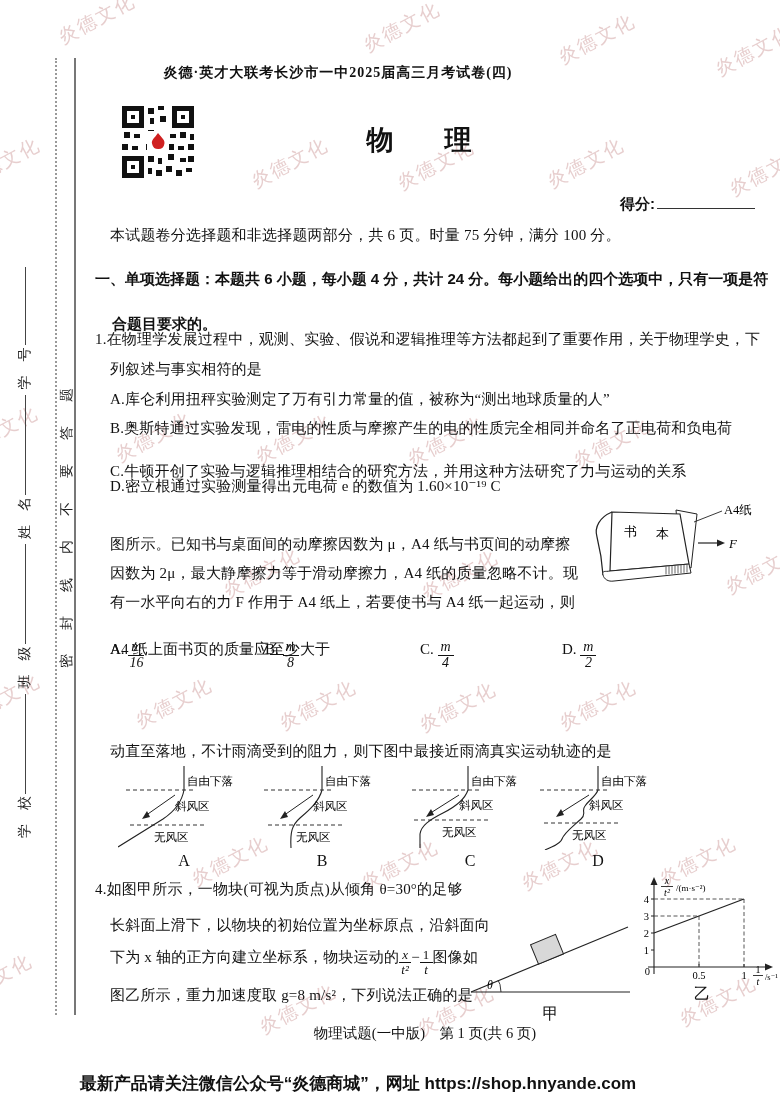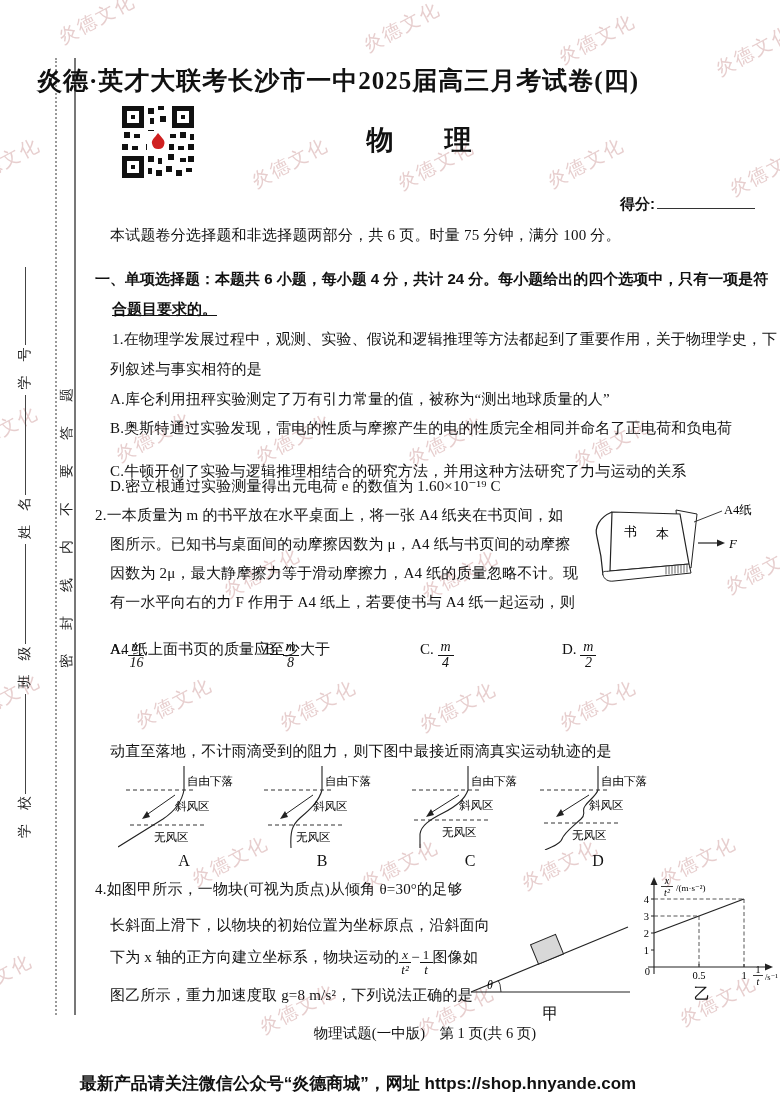--- a/index.html
+++ b/index.html
@@ -10,21 +10,21 @@
   .vline-dotted{position:absolute;left:55px;top:58px;height:957px;border-left:2px dotted #999;z-index:1;}
   .vline-solid{position:absolute;left:74px;top:58px;height:957px;border-left:2px solid #777;z-index:1;}
   .fields{position:absolute;left:16px;top:838px;transform:rotate(-90deg);transform-origin:0 0;
           white-space:nowrap;font-size:14px;color:#222;z-index:2;}
   .fields .blank{display:inline-block;width:100px;height:2px;border-bottom:1px solid #444;margin:0 2px 3px 2px;}
   .fields .blank.short{width:78px;}
   .seal{position:absolute;left:58px;top:668px;transform:rotate(-90deg);transform-origin:0 0;
         white-space:nowrap;font-size:14px;letter-spacing:24px;color:#222;z-index:2;}
   .line{position:absolute;white-space:nowrap;font-size:15px;letter-spacing:0.2px;z-index:3;}
   .hd{font-family:"Liberation Sans","DejaVu Sans",sans-serif;font-weight:700;letter-spacing:0;}
-  .title{position:absolute;top:64px;left:0;width:676px;text-align:center;font-size:25px;font-weight:700;
+  .title{position:absolute;top:64px;left:0;width:676px;text-align:center;font-size:14px;font-weight:700;
          letter-spacing:1px;z-index:3;}
   .subject{position:absolute;top:122px;left:95px;width:660px;text-align:center;font-size:27px;font-weight:700;
            letter-spacing:12px;font-family:"Liberation Sans","DejaVu Sans",sans-serif;z-index:3;}
   .score{position:absolute;top:195px;left:620px;font-size:15px;font-weight:700;
          font-family:"Liberation Sans","DejaVu Sans",sans-serif;z-index:3;}
   .score .score-blank{display:inline-block;width:98px;height:2px;border-bottom:1px solid #333;margin-left:2px;}
   .frac{display:inline-block;text-align:center;vertical-align:-12px;line-height:1.05;font-size:13px;z-index:3;}
   .frac .n{display:block;border-bottom:1px solid #111;padding:0 3px;}
   .frac .d{display:block;font-style:italic;}
   .it{font-style:italic;}
@@ -138,30 +138,29 @@
 
   <div class="subject">物　理</div>
 
   <div class="score">
     <span>得分:</span><span class="score-blank"></span>
   </div>
 
   <div class="line" style="top:226px;left:110px;">本试题卷分选择题和非选择题两部分，共 6 页。时量 75 分钟，满分 100 分。</div>
 
   <div class="line hd" style="top:270px;left:95px;">一、单项选择题：本题共 6 小题，每小题 4 分，共计 24 分。每小题给出的四个选项中，只有一项是符</div>
-  <div class="line hd" style="top:300px;left:112px;text-decoration:underline;">合题目要求的。</div>
-
-  <div class="line" style="top:330px;left:112px;">1.在物理学发展过程中，观测、实验、假说和逻辑推理等方法都起到了重要作用，关于物理学史，下</div>
+  <div class="line hd" style="top:315px;left:112px;">合题目要求的。</div>
+
+  <div class="line" style="top:330px;left:95px;">1.在物理学发展过程中，观测、实验、假说和逻辑推理等方法都起到了重要作用，关于物理学史，下</div>
   <div class="line" style="top:360px;left:110px;">列叙述与事实相符的是</div>
   <div class="line" style="top:390px;left:110px;">A.库仑利用扭秤实验测定了万有引力常量的值，被称为“测出地球质量的人”</div>
   <div class="line" style="top:419px;left:110px;">B.奥斯特通过实验发现，雷电的性质与摩擦产生的电的性质完全相同并命名了正电荷和负电荷</div>
   <div class="line" style="top:462px;left:110px;">C.牛顿开创了实验与逻辑推理相结合的研究方法，并用这种方法研究了力与运动的关系</div>
   <div class="line" style="top:477px;left:110px;">D.密立根通过实验测量得出元电荷 e 的数值为 1.60×10⁻¹⁹ C</div>
 
-  <div class="line" style="top:506px;left:95px;">2.一本质量为 m 的书平放在水平桌面上，将一张 A4 纸夹在书页间，如</div>
   <div class="line" style="top:535px;left:110px;">图所示。已知书与桌面间的动摩擦因数为 μ，A4 纸与书页间的动摩擦</div>
   <div class="line" style="top:564px;left:110px;">因数为 2μ，最大静摩擦力等于滑动摩擦力，A4 纸的质量忽略不计。现</div>
   <div class="line" style="top:593px;left:110px;">有一水平向右的力 F 作用于 A4 纸上，若要使书与 A4 纸一起运动，则</div>
   <div class="line" style="top:640px;left:110px;">A4 纸上面书页的质量应至少大于</div>
 
   <svg style="position:absolute;left:588px;top:498px;z-index:3;" width="185" height="114" viewBox="0 0 185 114">
     <polygon points="88,12 109,16 103,70 93,67" fill="#fff" stroke="#222" stroke-width="1"></polygon>
     <path d="M24,14 L92,16 L101,66 L22,73 Z" fill="#fff" stroke="#222" stroke-width="1.2"></path>
     <path d="M24,14 C12,19 6,29 9,39 C11,47 14,62 15,77" fill="none" stroke="#222" stroke-width="1.2"></path>
     <path d="M22,73 L101,66 L103,75 L26,83 C20,84 16,81 15,77 C14,72 17,74 22,73 Z" fill="#fff" stroke="#222" stroke-width="1"></path>

